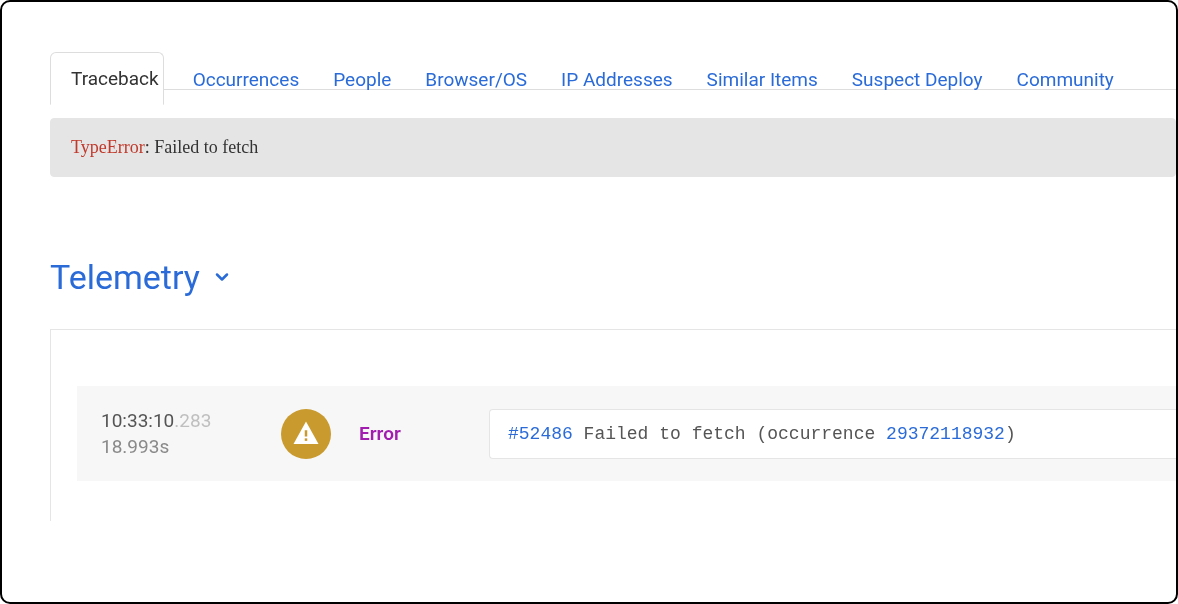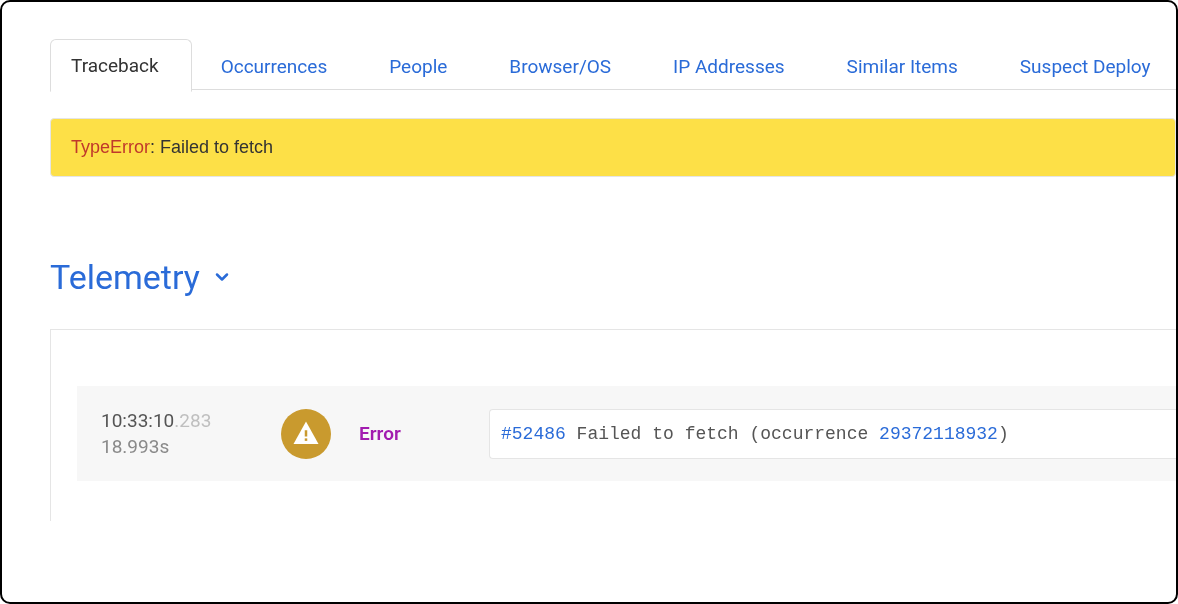--- a/index.html
+++ b/index.html
@@ -18,47 +18,47 @@
   }
 
   
   .tabs {
     display: flex;
     align-items: flex-end;
     border-bottom: 1px solid #ddd;
     gap: 0;
   }
   .tab {
-    padding: 14px 32px 14px 20px;
+    padding: 14px 4px 14px 20px;
     font-size: 19px;
     color: #2a6bd8;
     cursor: pointer;
     border: 1px solid transparent;
     border-bottom: none;
     position: relative;
-    top: 3px;
+    top: 16px;
     white-space: nowrap;
   }
   .tab.active {
     color: #333;
     background: #fff;
     border: 1px solid #ddd;
     border-bottom: 1px solid #fff;
     border-radius: 6px 6px 0 0;
   }
   .tab + .tab { margin-left: 8px; }
 
   
   .error-box {
     margin-top: 28px;
-    background: #fde047;
+    background: #e5e5e5;
     border: 1px solid #e5e5e5;
     border-radius: 4px;
     padding: 18px 20px;
-    font-family: Liberation Sans, sans-serif;
+    font-family: Liberation Serif, serif;
     font-size: 18px;
   }
   .error-type { color: #c0392b; }
   .error-msg  { color: #333; }
 
   
   .telemetry-heading {
     display: flex;
     align-items: center;
     gap: 12px;
@@ -114,21 +114,21 @@
     margin-left: 28px;
     min-width: 110px;
   }
 
   .tele-msg {
     margin-left: 20px;
     background: #fff;
     border: 1px solid #e5e5e5;
     border-right: none;
     border-radius: 4px 0 0 4px;
-    padding: 14px 11px;
+    padding: 14px 18px;
     font-family: "Menlo", "Consolas", "Courier New", monospace;
     font-size: 18px;
     color: #555;
     flex: 1;
     white-space: nowrap;
   }
   .tele-msg .link { color: #2a6bd8; }
 </style>
 </head>
 <body>

